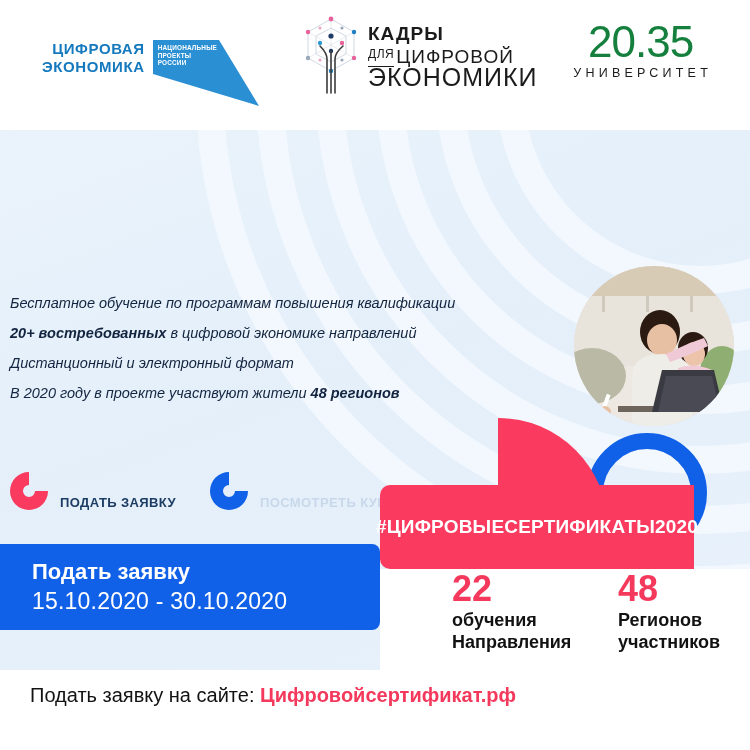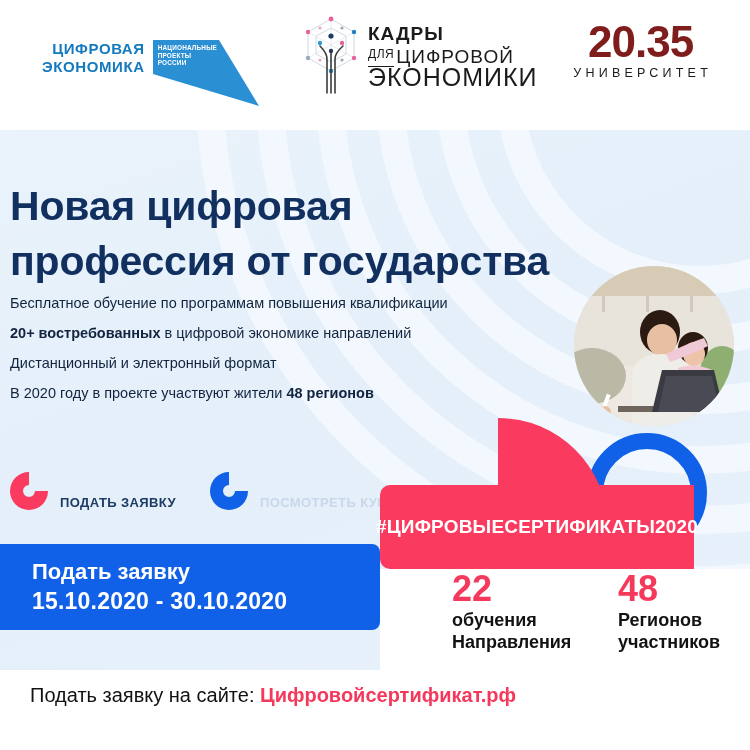--- a/index.html
+++ b/index.html
@@ -96,22 +96,22 @@
   .lk-row3 { font-size: 25px; letter-spacing: 1px; }
 
   
   .logo-2035 {
     position: absolute;
     right: 38px; top: 20px;
     text-align: center;
   }
   .logo-2035-num {
     font-size: 44px;
-    font-weight: 700;
-    color: #7f1d1d;
+    font-weight: 400;
+    color: #15803d;
     letter-spacing: -1px;
     line-height: 44px;
   }
   .logo-2035-sub {
     font-size: 12.5px;
     font-weight: 500;
     letter-spacing: 4.2px;
     color: #1b1b1b;
     margin-top: 2px;
     padding-left: 4px;
@@ -144,20 +144,21 @@
     color: #11305F;
     letter-spacing: -0.2px;
     z-index: 5;
   }
 
   .hero-bullets {
     position: absolute;
     left: 10px; top: 165px;
     width: 500px;
     z-index: 5;
+    font-style: italic;
   }
   .hero-bullets .bline {
     font-size: 14.5px;
     line-height: 16px;
     color: #12243F;
     margin-bottom: 14px;
     white-space: nowrap;
   }
   .hero-bullets .bline b { font-weight: 700; }
 
@@ -241,21 +242,21 @@
     left: 32px; top: 15px;
     color: #ffffff;
     font-size: 22px;
     font-weight: 700;
   }
   .apply-btn-t2 {
     position: absolute;
     left: 32px; top: 44px;
     color: #ffffff;
     font-size: 23px;
-    font-weight: 700;
+    font-weight: 400;
     letter-spacing: .2px;
   }
 
   
   .hash-card {
     position: absolute;
     left: 380px; top: 485px;
     width: 314px;
     height: 84px;
     background: #FA3A5E;
@@ -407,21 +408,20 @@
       <g clip-path="url(#heroclip)" fill="none" stroke="#F2F8FD" stroke-width="28">
         <circle cx="700" cy="-40" r="190"></circle>
         <circle cx="700" cy="-40" r="250"></circle>
         <circle cx="700" cy="-40" r="310"></circle>
         <circle cx="700" cy="-40" r="370"></circle>
         <circle cx="700" cy="-40" r="430"></circle>
         <circle cx="700" cy="-40" r="490"></circle>
       </g>
     </svg>
 
-    <h1 class="hero-title">Новая цифровая профессия от государства</h1>
 
     <div class="hero-bullets">
       <div class="bline">
         <span>Бесплатное обучение по программам повышения квалификации</span>
       </div>
       <div class="bline">
         <b>20+ востребованных</b><span> в цифровой экономике направлений</span>
       </div>
       <div class="bline">
         <span>Дистанционный и электронный формат</span>

